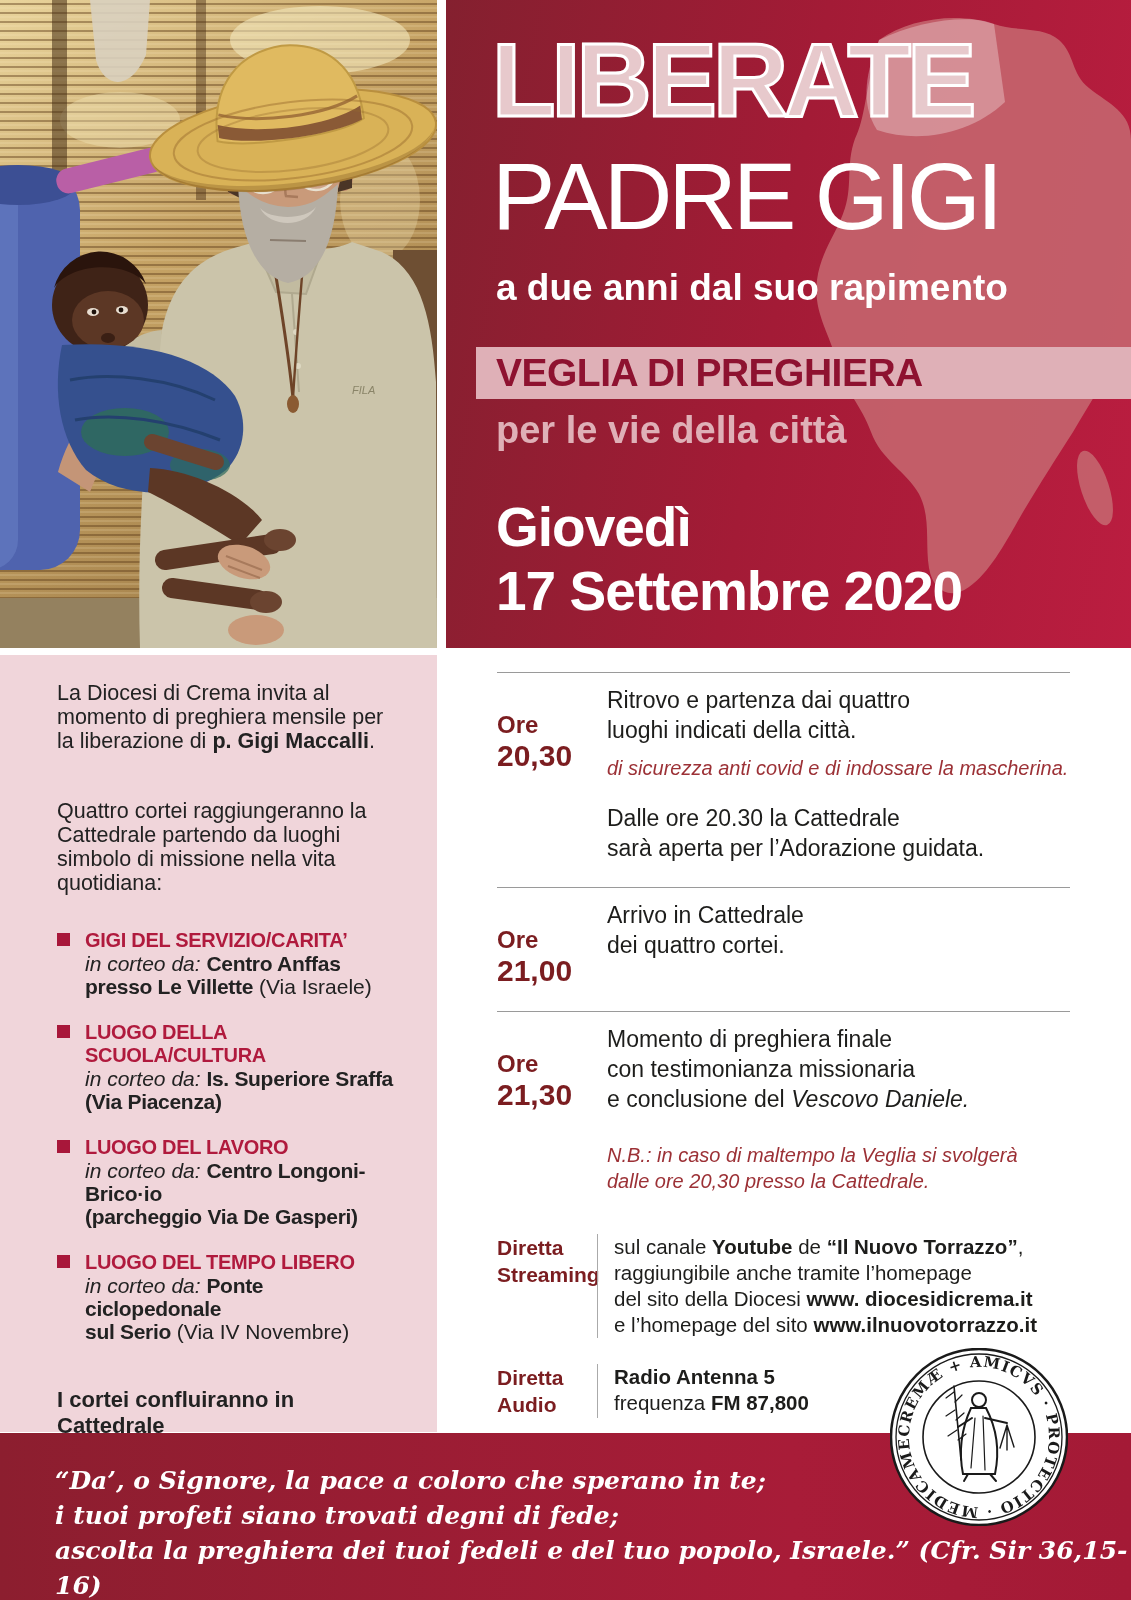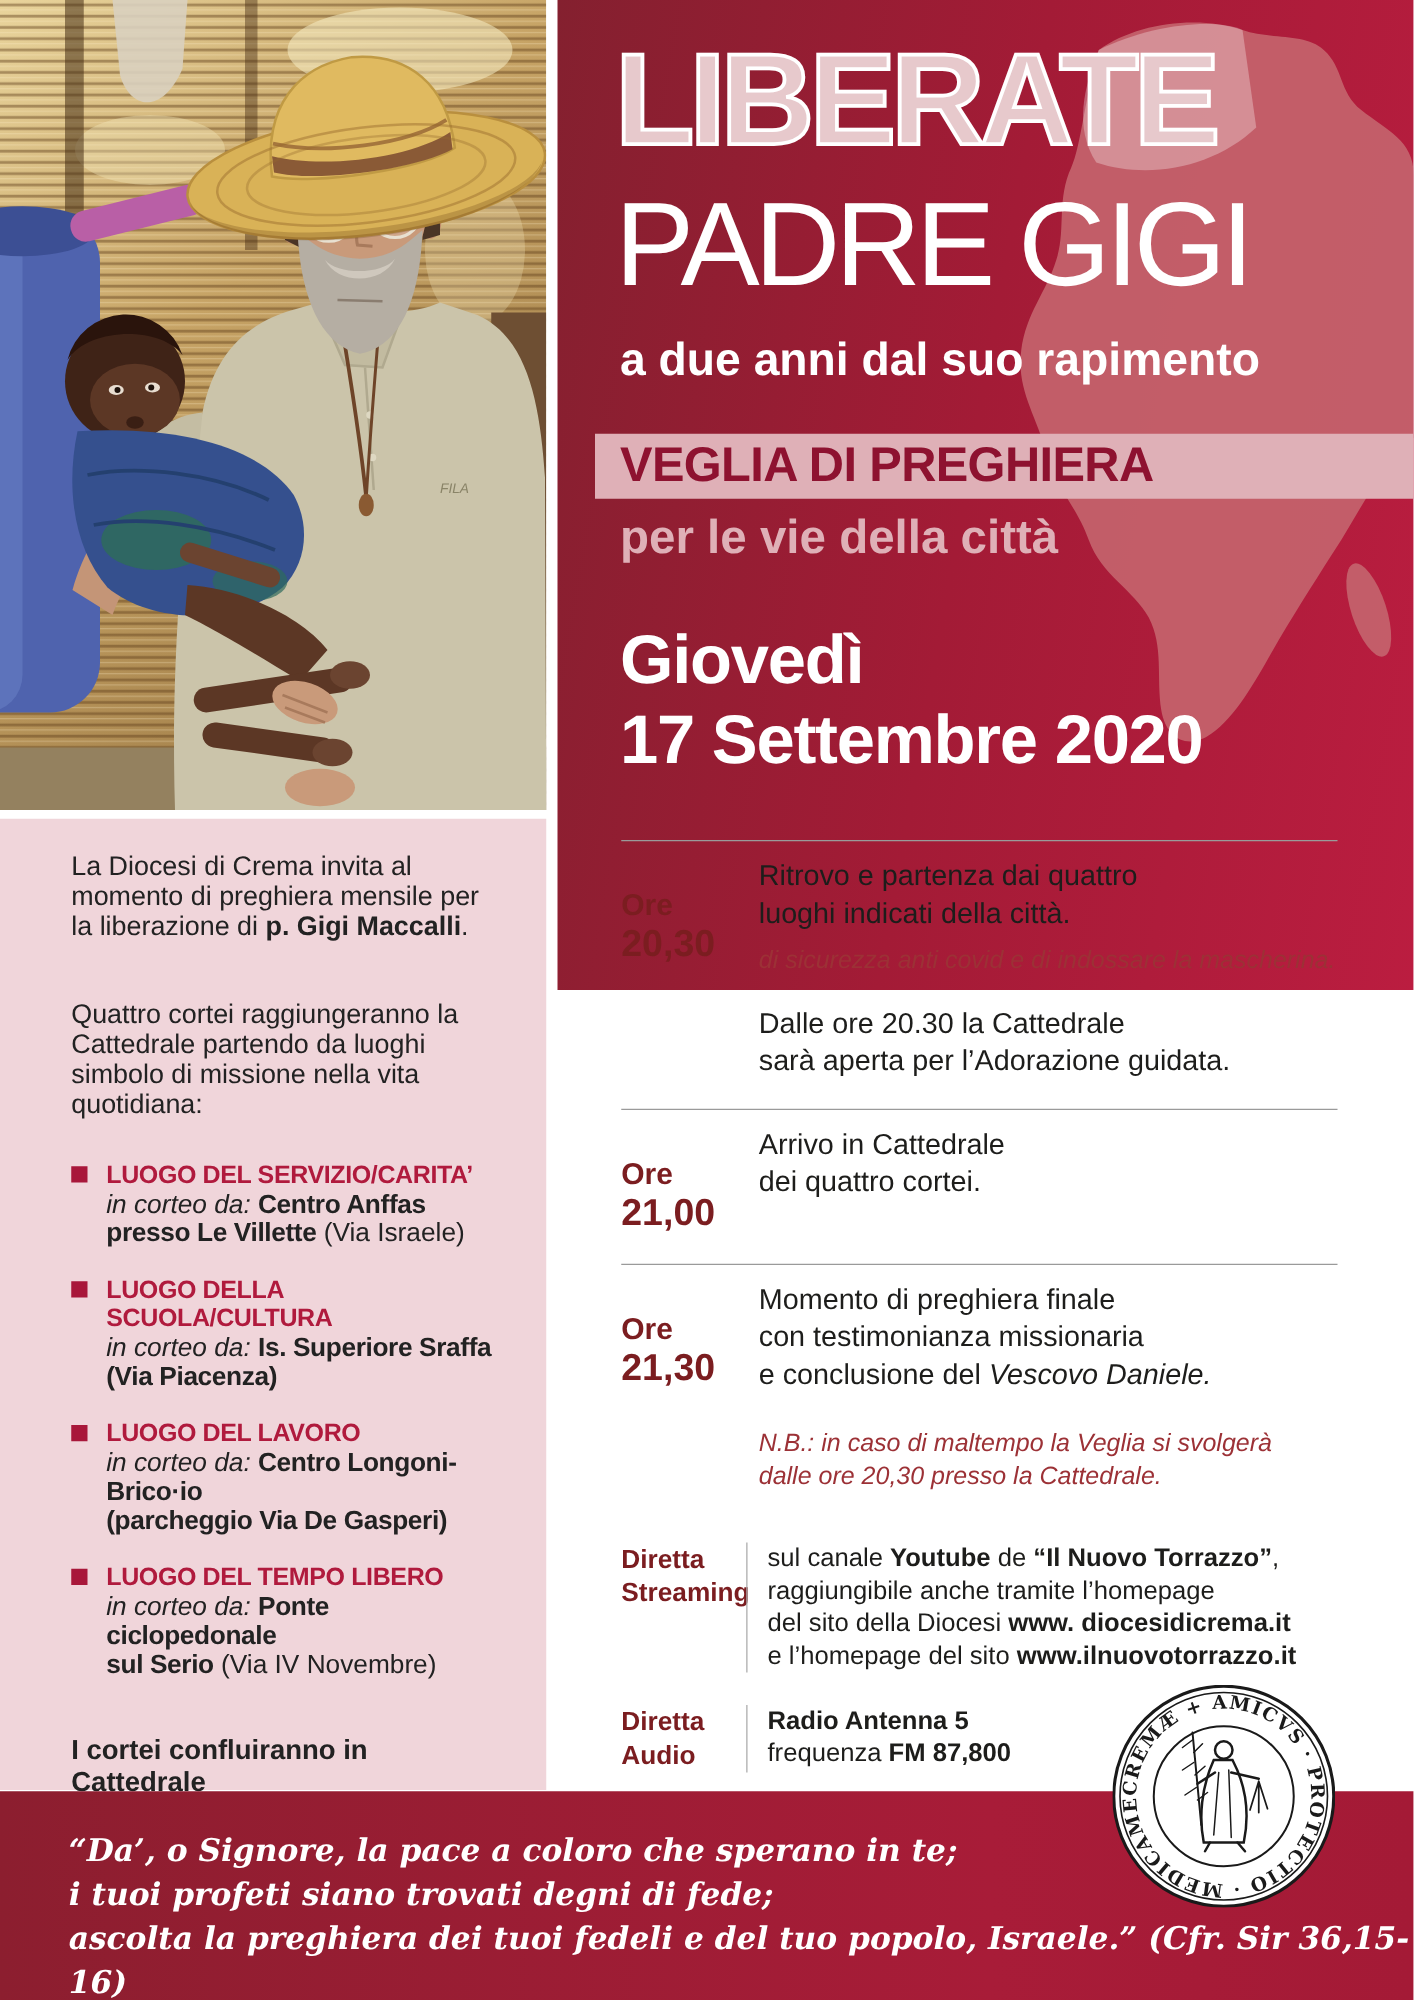--- a/index.html
+++ b/index.html
@@ -3,21 +3,21 @@
 <meta charset="utf-8">
 <style>
   html,body{margin:0;padding:0;background:#fff;}
   .poster{position:relative;width:1131px;height:1600px;background:#ffffff;
     font-family:"Liberation Sans",sans-serif;overflow:hidden;}
 
   
   .photo{position:absolute;left:0;top:0;width:437px;height:648px;}
 
   
-  .hero{position:absolute;left:446px;top:0;width:685px;height:792px;
+  .hero{position:absolute;left:446px;top:0;width:685px;height:648px;
     background:linear-gradient(100deg,#84202f 0%,#a31b36 48%,#bb1d40 100%);overflow:hidden;}
   .africa{position:absolute;right:0;top:10px;width:372px;height:625px;}
   .hero-inner{position:relative;}
   .title1{margin:30px 0 0 46px;font-size:104px;font-weight:bold;line-height:.98;
     color:#e7c9cc;letter-spacing:-4px;-webkit-text-stroke:3px #ffffff;}
   .title2{margin:18px 0 0 46px;font-size:95px;font-weight:normal;line-height:.98;
     color:#ffffff;letter-spacing:-4px;}
   .subtitle{margin:24px 0 0 50px;font-size:37px;font-weight:bold;color:#ffffff;}
   .banner{margin:38px 0 0 30px;height:52px;background:#dfb0b7;display:flex;align-items:center;
     padding-left:20px;}
@@ -200,21 +200,21 @@
       </div>
     </div>
   </div>
 
   <div class="left-col">
     <p class="p1"><span>La Diocesi di Crema invita al momento di preghiera mensile per la liberazione di </span><b>p. Gigi Maccalli</b><span>.</span></p>
     <p class="p2">Quattro cortei raggiungeranno la Cattedrale partendo da luoghi simbolo di missione nella vita quotidiana:</p>
 
     <div class="loc">
       <span class="bullet"></span>
-      <div class="loc-title">LUOGO DEL SERVIZIO/CARITA’</div>
+      <div class="loc-title">GIGI DEL SERVIZIO/CARITA’</div>
       <div><span class="it">in corteo da: </span><b>Centro Anffas</b></div>
       <div><b>presso Le Villette</b><span> (Via Israele)</span></div>
     </div>
     <div class="loc">
       <span class="bullet"></span>
       <div class="loc-title">LUOGO DELLA SCUOLA/CULTURA</div>
       <div><span class="it">in corteo da: </span><b>Is. Superiore Sraffa</b></div>
       <div><b>(Via Piacenza)</b><span></span></div>
     </div>
     <div class="loc">

